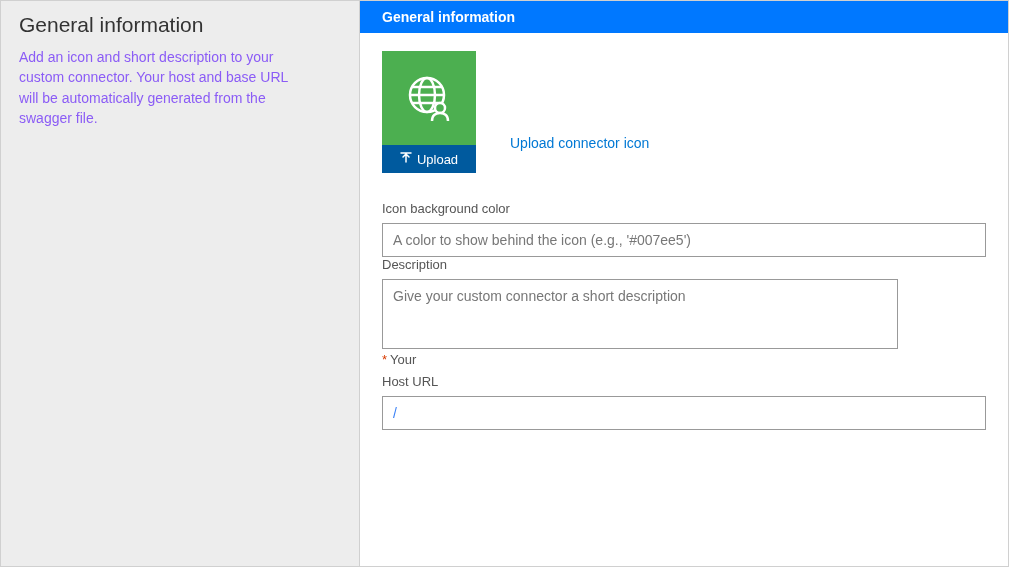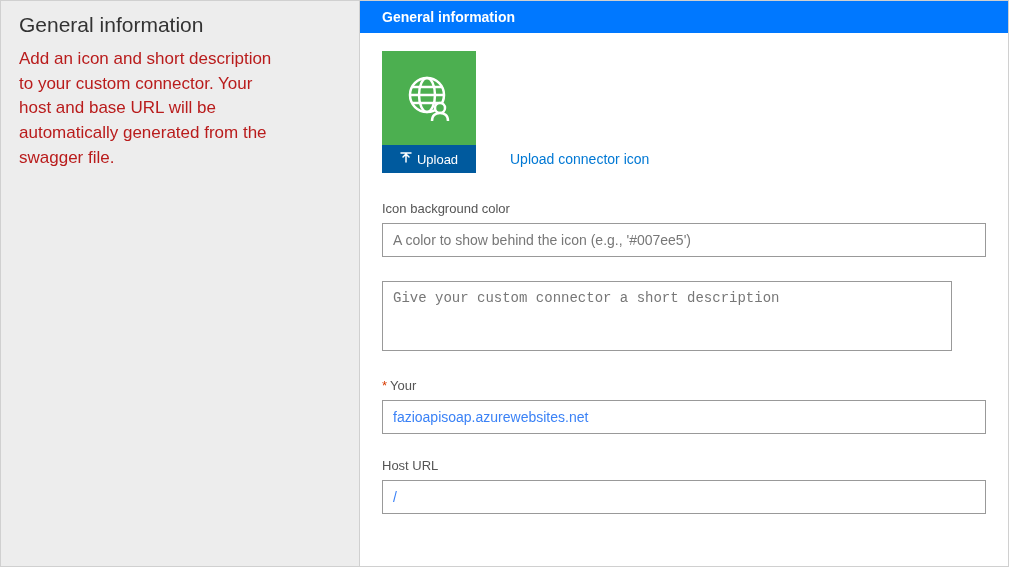--- a/index.html
+++ b/index.html
@@ -24,22 +24,22 @@
       padding: 12px 18px;
       border-right: 1px solid #d0d0d0;
     }
     .sidebar-title {
       font-size: 21px;
       font-weight: 400;
       color: #333;
       margin-bottom: 10px;
     }
     .sidebar-desc {
-      font-size: 17px;
-      color: #b91c1c;
+      font-size: 14px;
+      color: #8b5cf6;
       line-height: 1.45;
       max-width: 270px;
     }
     .main {
       flex: 1;
       display: flex;
       flex-direction: column;
       background: #fff;
     }
     .header-bar {
@@ -85,28 +85,27 @@
     }
     .icon-info {
       margin-left: 22px;
       padding-bottom: 2px;
     }
     .upload-link {
       color: #0078d4;
       font-size: 14px;
       cursor: pointer;
       display: block;
-      margin-bottom: 4px;
+      margin-bottom: 20px;
     }
     .supported-text {
       color: #555;
       font-size: 13px;
     }
     .field {
-      margin-bottom: 24px;
     }
     .field-label {
       font-size: 13px;
       color: #555;
       margin-bottom: 7px;
       display: block;
     }
     .required-star {
       color: #d83b01;
       margin-right: 3px;
@@ -114,26 +113,26 @@
     .text-input {
       width: 604px;
       border: 1px solid #999;
       padding: 8px 10px;
       font-size: 14px;
       font-family: inherit;
       color: #3b82f6;
     }
     .text-input::placeholder { color: #777; }
     .textarea {
-      width: 570px;
+      width: 516px;
       height: 70px;
       border: 1px solid #999;
       padding: 8px 10px;
       font-size: 14px;
-      font-family: Liberation Mono, monospace;
+      font-family: Liberation Sans, sans-serif;
       color: #333;
       resize: none;
     }
     .textarea::placeholder { color: #777; }
   </style>
 </head>
 <body>
 
 <div class="container">
 
@@ -177,28 +176,28 @@
           <a class="upload-link">Upload connector icon</a>
         </div>
       </div>
 
       <div class="field">
         <label class="field-label">Icon background color</label>
         <input class="text-input" type="text" placeholder="A color to show behind the icon (e.g., '#007ee5')" style="">
       </div>
 
       <div class="field">
+        <label class="field-label">Description</label>
         <textarea class="textarea" placeholder="Give your custom connector a short description" style=""></textarea>
       </div>
 
       <div class="field">
         <label class="field-label">
           <span class="required-star">*</span><span>Your</span>
         </label>
-        <input class="text-input" type="text" value="fazioapisoap.azurewebsites.net" style="">
       </div>
 
       <div class="field">
         <label class="field-label">Host URL</label>
         <input class="text-input" type="text" value="/" style="">
       </div>
 
     </div>
   </main>
 </div>

